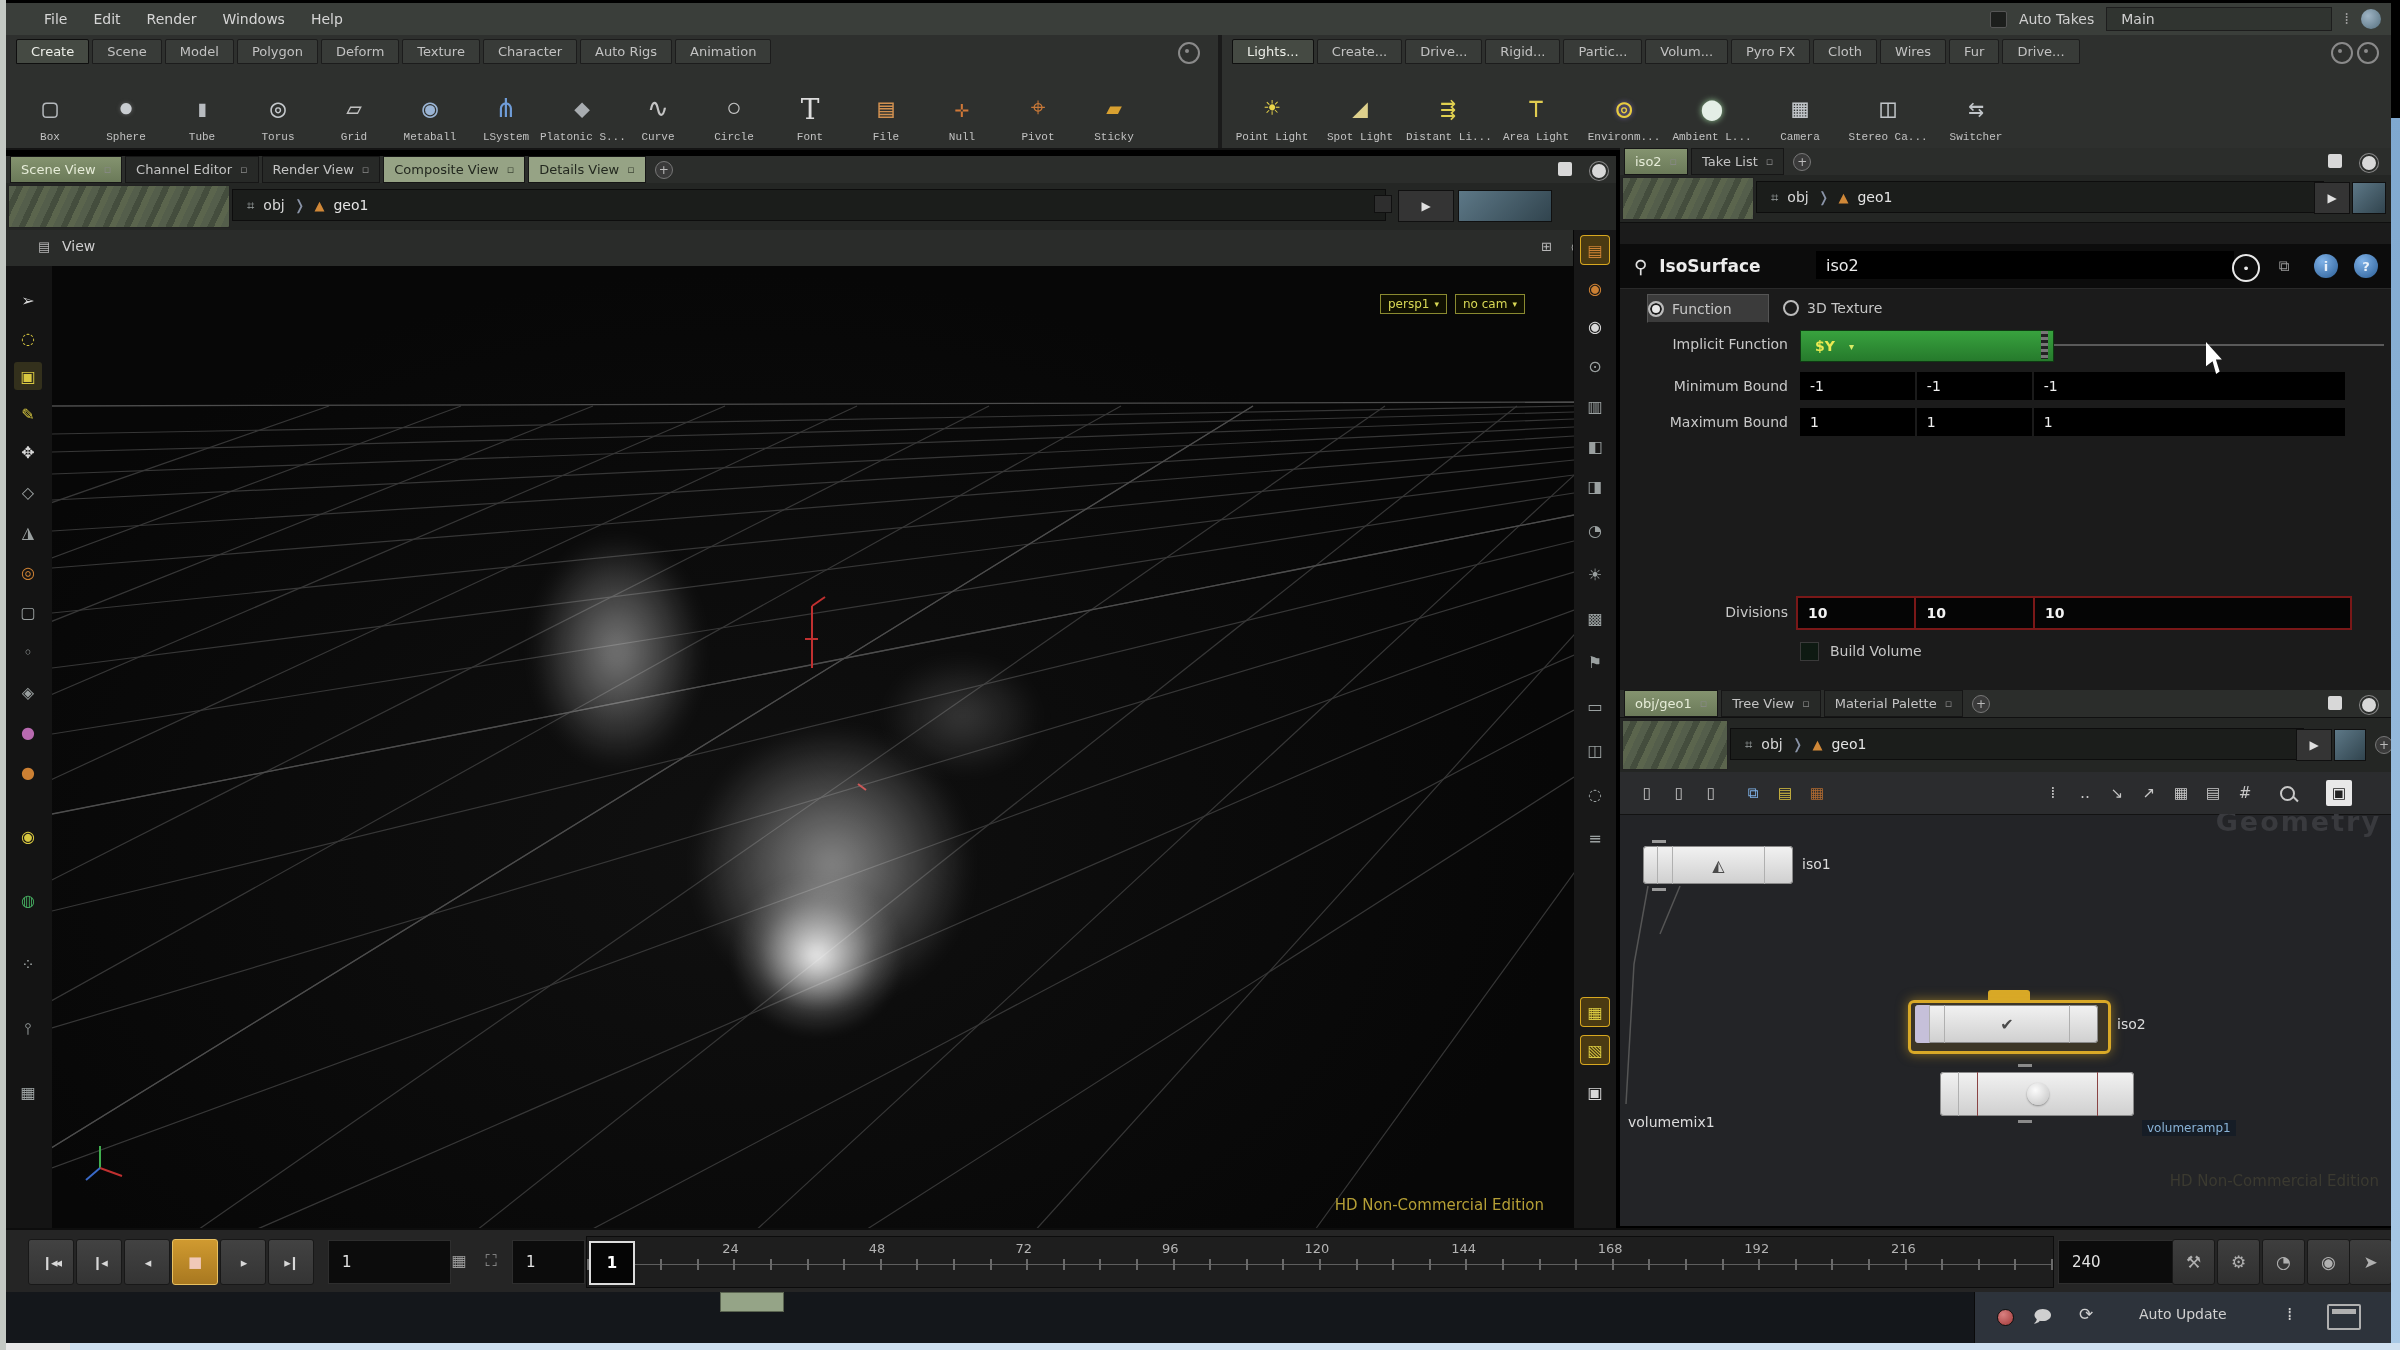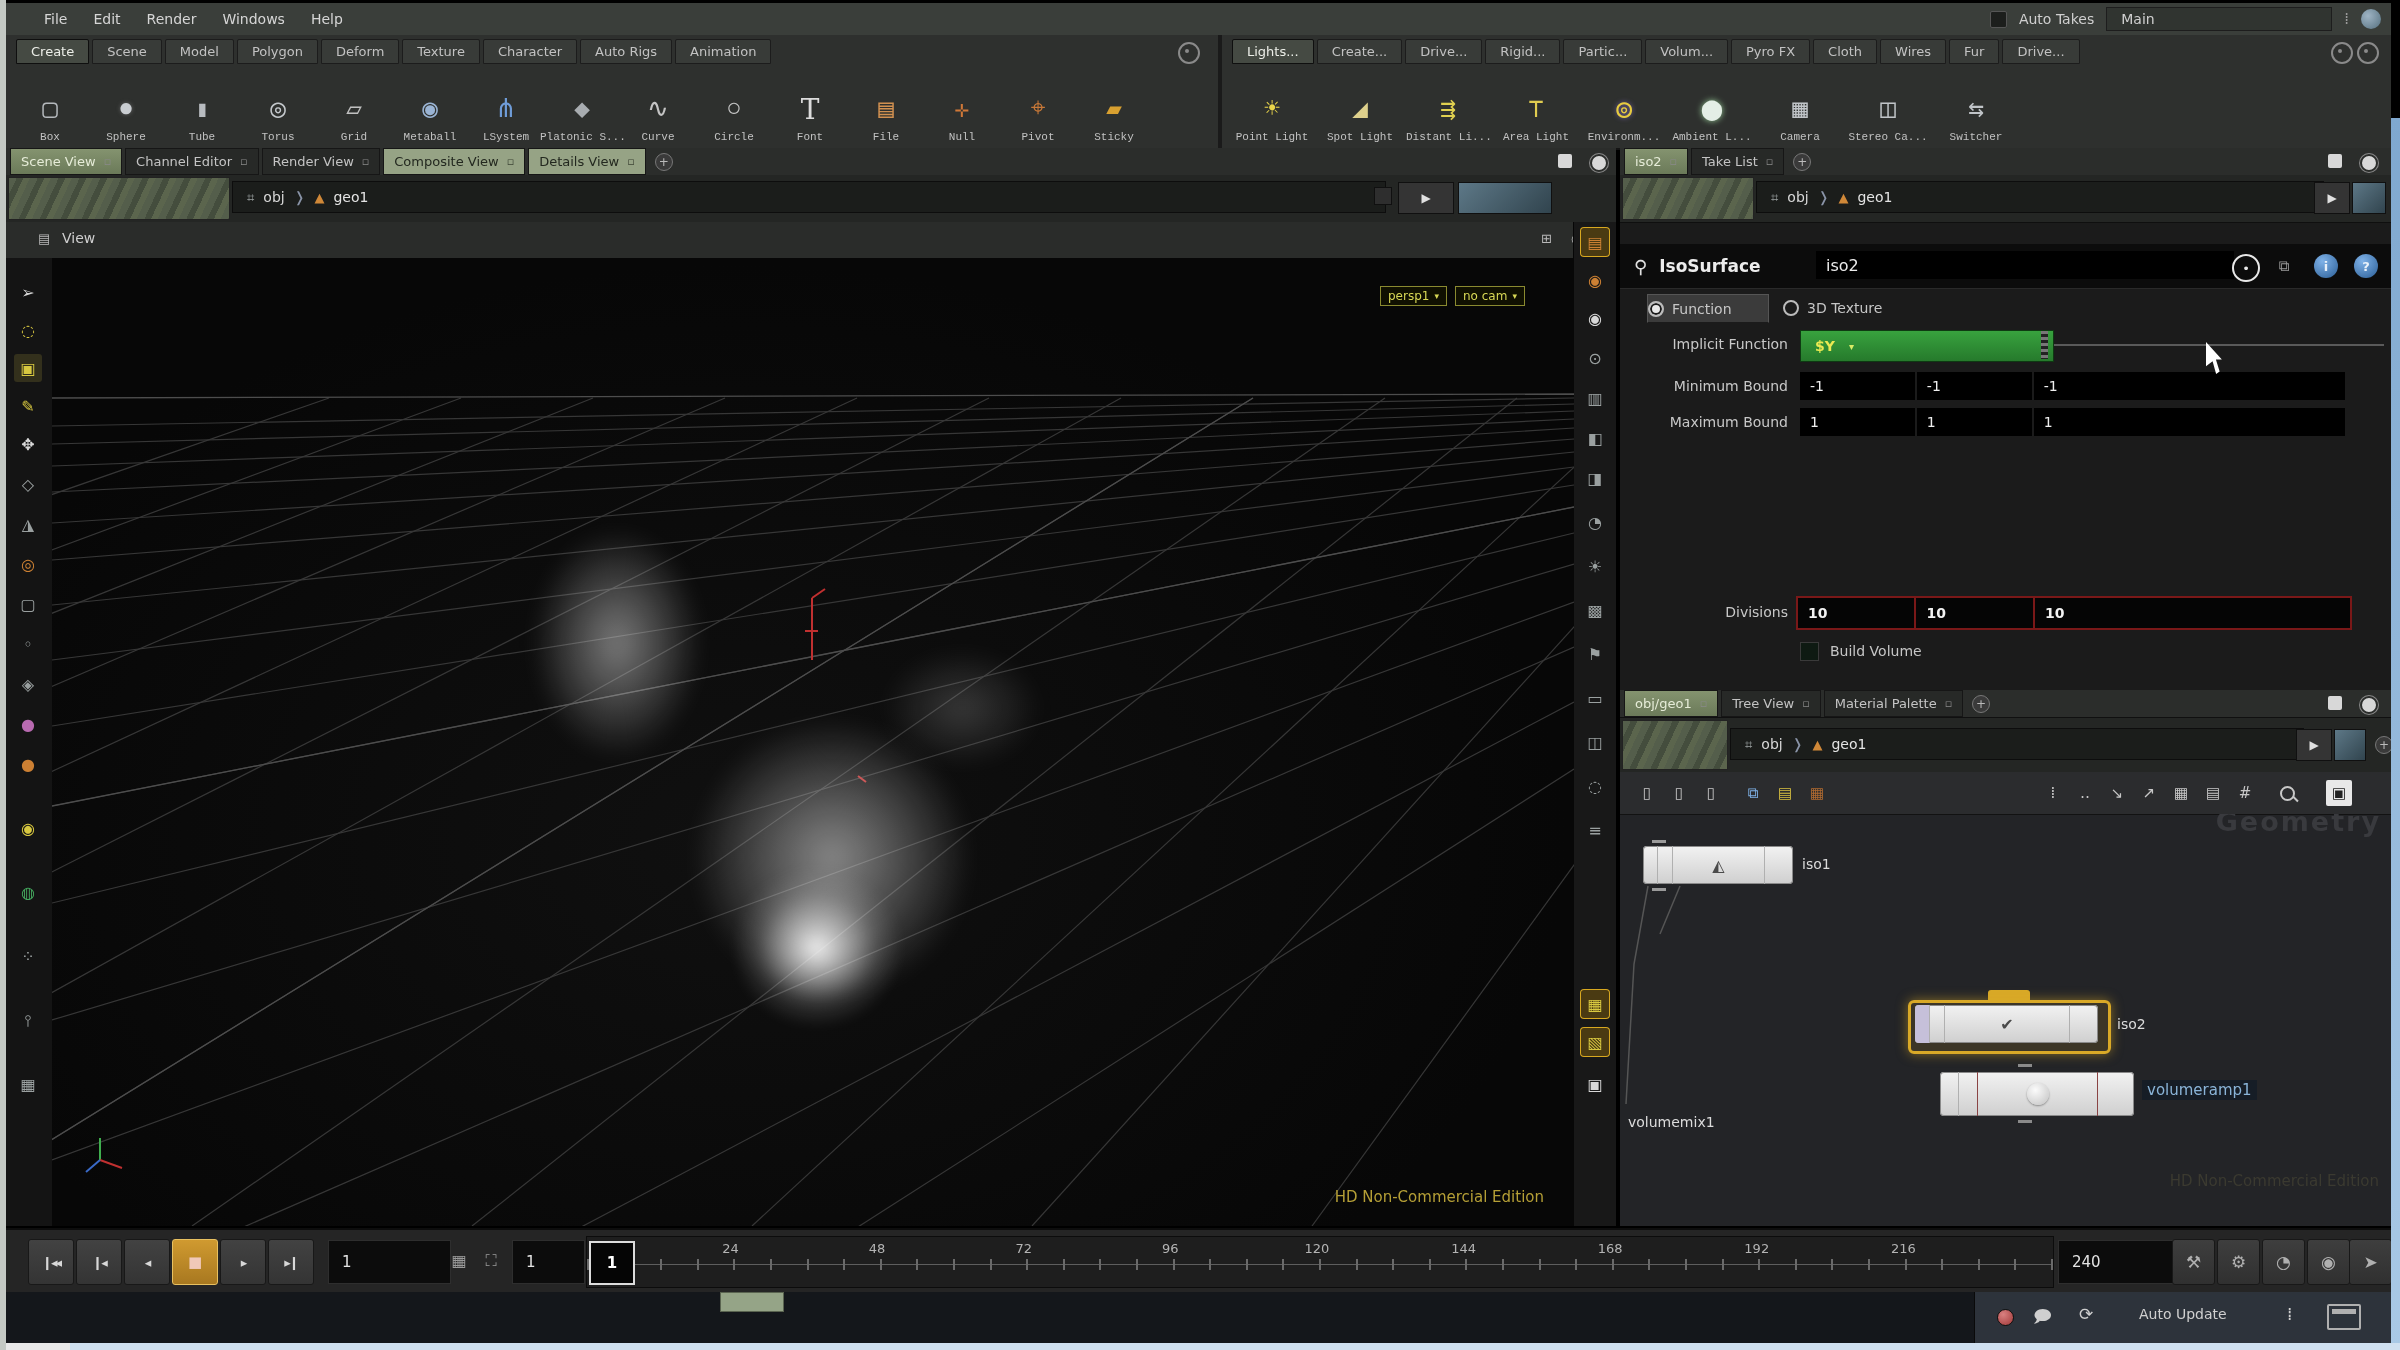--- a/index.html
+++ b/index.html
@@ -81,21 +81,21 @@
   .path-field{position:absolute;top:6px;height:30px;background:#1b1d1b;border:1px solid #0d0d0d;display:flex;align-items:center;gap:9px;padding-left:14px;font-size:14px;color:#d8d8d8;}
   .i-chip::before{content:"⌗";color:#9aa0a0;font-size:13px;}
   .i-chev::before{content:"❭";color:#8a94a8;font-size:14px;}
   .i-geo::before{content:"▲";color:#d08838;font-size:13px;}
   .path-node{color:#e4e4e4;}
   .sm-box{background:#2e2e2e;border:1px solid #101010;}
   .i-playbtn{display:flex;align-items:center;justify-content:center;background:#343434;border:1px solid #101010;}
   .i-playbtn::before{content:"▶";color:#e0e0e0;font-size:12px;}
   .i-teal{background:linear-gradient(135deg,#5d7887,#31444e);border:1px solid #101010;}
   
-  #scene-pane{left:6px;top:148px;width:1610px;height:1078px;background:#0b0b0b;}
+  #scene-pane{left:6px;top:156px;width:1610px;height:1078px;background:#0b0b0b;}
   #vp-header{position:absolute;left:0;top:74px;right:0;height:36px;background:#2a2c2a;border-bottom:1px solid #0c0c0c;}
   #vp-title{position:absolute;left:56px;top:8px;font-size:14px;color:#cfcfcf;}
   .vp-hicon{position:absolute;top:9px;color:#b8b8b8;font-size:13px;}
   #vtools-l{position:absolute;left:0;top:110px;width:46px;bottom:0;background:#141414;border-right:1px solid #060606;}
   #vtools-r{position:absolute;right:0;top:74px;width:42px;bottom:0;background:#181818;border-left:1px solid #060606;}
   .vt{position:absolute;left:8px;width:28px;height:28px;border-radius:3px;display:flex;align-items:center;justify-content:center;font-size:16px;color:#9aa0a0;}
   #vtools-r .vt{left:7px;}
   .vt.hl{background:#4a3a12;box-shadow:0 0 0 1px #d8a820;}
   .vt.sel{background:#33301c;}
   .c-wht{color:#d8d8d8;}.c-yel{color:#d8c840;}.c-org{color:#cc8033;}.c-grn{color:#44a85e;}.c-mul{color:#b86ab0;}
@@ -152,21 +152,21 @@
         box-shadow:inset 0 0 0 1px #8a8a8a;display:flex;overflow:hidden;}
   .seg{border-right:1px solid #b0b0b0;height:100%;}
   .seg.w14{width:14px;}.seg.w18{width:18px;}
   .seg.lav{background:#c6c0da;}
   .tile-glyph{flex:1;display:flex;align-items:center;justify-content:center;color:#4a4a4a;font-size:16px;}
   .node-label{position:absolute;color:#dcdcdc;font-size:14px;white-space:nowrap;}
   #node-iso2-ring{position:absolute;left:288px;top:186px;width:197px;height:48px;border:3px solid #d9a927;border-radius:6px;
                   background:rgba(216,168,39,.14);box-shadow:0 0 12px rgba(216,168,39,.55);}
   #node-iso2-nub{position:absolute;left:368px;top:176px;width:42px;height:12px;background:#d9a927;border-radius:3px 3px 0 0;}
   .stub{position:absolute;width:14px;height:3px;background:#9a9a9a;}
-  #vramp-label{background:#161d26;padding:1px 5px;color:#8ab4d8 !important;font-size:15px;}
+  #vramp-label{background:#161d26;padding:1px 5px;color:#8ab4d8 !important;font-size:12px;margin-top:40px;}
   
   #playbar{left:6px;top:1228px;width:2385px;height:62px;background:#252525;border-top:2px solid #0d0d0d;}
   .tbtn{position:absolute;top:9px;width:44px;height:44px;background:linear-gradient(#424242,#343434);border:1px solid #181818;border-radius:3px;
         display:flex;align-items:center;justify-content:center;color:#d8d8d8;font-size:13px;letter-spacing:-2px;}
   .tbtn.stop{background:linear-gradient(#d09a30,#a87820);border-color:#e8c060;}
   .tbtn.stop::before{content:"■";color:#f0c8b8;font-size:15px;letter-spacing:0;}
   .pb-field{position:absolute;top:10px;height:42px;background:#0c0c0c;border:1px solid #2e2e2e;color:#e4e4e4;font-size:15px;display:flex;align-items:center;padding-left:13px;}
   .pb-ico{position:absolute;top:16px;width:26px;height:28px;display:flex;align-items:center;justify-content:center;color:#9a9a9a;font-size:16px;}
   #ruler{position:absolute;left:580px;top:6px;width:1466px;height:50px;background:#1e1e1e;border:1px solid #0c0c0c;}
   #ruler::before{content:"";position:absolute;left:0;right:0;top:27px;height:1px;background:#5e5e5e;}

